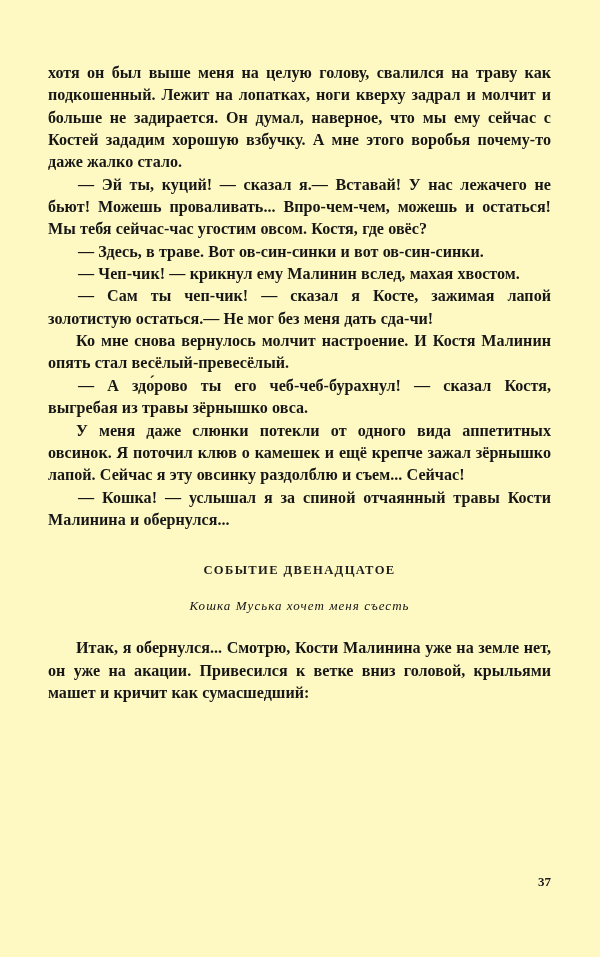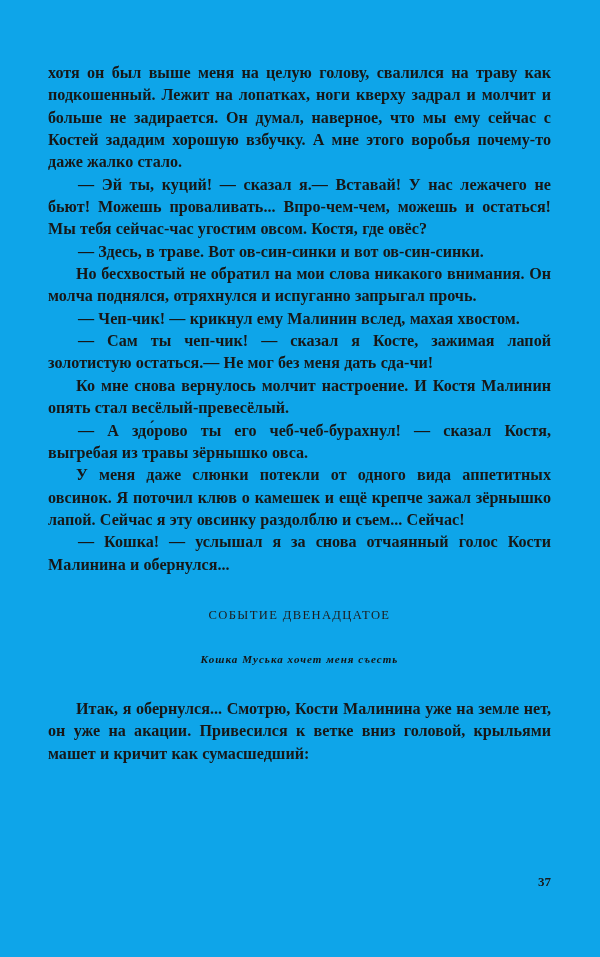--- a/index.html
+++ b/index.html
@@ -16,21 +16,21 @@
     overflow: hidden;
     position: relative;
   }
 
   .page {
     position: absolute;
     left: 0;
     top: 0;
     width: 600px;
     height: 957px;
-    background: #0ea5e9;
+    background: #fef9c3;
   }
 
   .text-block {
     position: absolute;
     left: 48px;
     top: 62px;
     width: 503px;
   }
 
   
@@ -57,37 +57,37 @@
     text-indent: 30px;
   }
 
   .heading-wrap {
     margin-top: 30px;
     margin-bottom: 0;
   }
 
   .chapter-heading {
     font-size: 12.6px;
-    font-weight: 400;
+    font-weight: 700;
     letter-spacing: 1.35px;
     text-align: center;
     text-indent: 0;
     margin: 0;
     line-height: 18px;
     color: #1d1d1d;
   }
 
   .chapter-subtitle {
-    font-size: 11px;
-    font-weight: 700;
+    font-size: 13px;
+    font-weight: 400;
     font-style: italic;
     letter-spacing: 1.05px;
     text-align: center;
     text-indent: 0;
-    margin: 8px;
+    margin: 0;
     padding-top: 17px;
     line-height: 20px;
     color: #141414;
   }
 
   .after-heading {
     padding-top: 21px;
   }
 
   .page-number {
@@ -107,33 +107,32 @@
 <div class="page">
 
   <div class="text-block">
 
     <p class="para continuation">хотя он был выше меня на целую голову, свалился на траву как подкошенный. Лежит на лопатках, ноги кверху задрал и молчит и больше не задирается. Он думал, наверное, что мы ему сейчас с Костей зададим хорошую взбучку. А мне этого воробья почему-то даже жалко стало.</p>
 
     <p class="para dialogue">— Эй ты, куций! — сказал я.— Вставай! У нас лежачего не бьют! Можешь проваливать... Впро-чем-чем, можешь и остаться! Мы тебя сейчас-час угостим овсом. Костя, где овёс?</p>
 
     <p class="para dialogue">— Здесь, в траве. Вот ов-син-синки и вот ов-син-синки.</p>
 
-    <p class="para">Но бесхвостый не обратил на мои слова никакого внимания. Он молча поднялся, отряхнулся и испуганно запрыгал прочь.</p>
 
     <p class="para dialogue">— Чеп-чик! — крикнул ему Малинин вслед, махая хвостом.</p>
 
     <p class="para dialogue">— Сам ты чеп-чик! — сказал я Косте, зажимая лапой золотистую остаться.— Не мог без меня дать сда-чи!</p>
 
     <p class="para">Ко мне снова вернулось молчит настроение. И Костя Малинин опять стал весёлый-превесёлый.</p>
 
     <p class="para dialogue">— А здо́рово ты его чеб-чеб-бурахнул! — сказал Костя, выгребая из травы зёрнышко овса.</p>
 
     <p class="para">У меня даже слюнки потекли от одного вида аппетитных овсинок. Я поточил клюв о камешек и ещё крепче зажал зёрнышко лапой. Сейчас я эту овсинку раздолблю и съем... Сейчас!</p>
 
-    <p class="para dialogue">— Кошка! — услышал я за снова отчаянный голос Кости Малинина и обернулся...</p>
+    <p class="para dialogue">— Кошка! — услышал я за спиной отчаянный травы Кости Малинина и обернулся...</p>
 
     <div class="heading-wrap">
       <p class="chapter-heading">СОБЫТИЕ ДВЕНАДЦАТОЕ</p>
       <p class="chapter-subtitle">Кошка Муська хочет меня съесть</p>
     </div>
 
     <p class="para after-heading">Итак, я обернулся... Смотрю, Кости Малинина уже на земле нет, он уже на акации. Привесился к ветке вниз головой, крыльями машет и кричит как сумасшедший:</p>
 
 
   </div>

